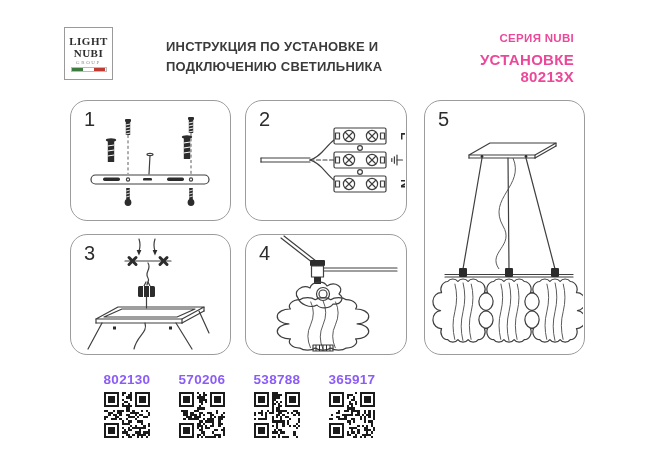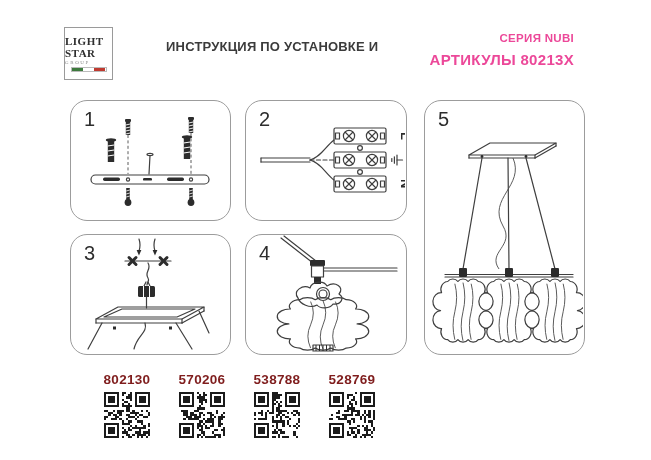--- a/index.html
+++ b/index.html
@@ -3,21 +3,21 @@
 <meta charset="utf-8">
 <style>
   html,body{margin:0;padding:0;background:#fff;}
   .page{
     position:relative;width:651px;height:460px;background:#ffffff;
     font-family:"Liberation Sans",sans-serif;color:#383838;overflow:hidden;
   }
   
   .logo-box{
     position:absolute;left:64px;top:27px;width:49px;height:53px;
-    border:1px solid #9a9a9a;box-sizing:border-box;
+    border:1px solid #9a9a9a;box-sizing:border-box;text-align:center;
     font-family:"Liberation Serif",serif;
   }
   .logo-line{font-weight:700;font-size:11px;line-height:11.5px;color:#2e2e2e;letter-spacing:.5px;}
   .logo-box .pad{height:8px;}
   .logo-group{font-size:5px;letter-spacing:1.6px;color:#8a8a8a;margin-top:1px;}
   .logo-flag{display:flex;width:34px;height:3px;margin:2px auto 0 auto;border:.5px solid #bbb;}
   .logo-flag span{flex:1;}
   .title{
     position:absolute;left:136px;top:37px;font-size:13px;font-weight:700;
     line-height:20px;color:#3b3b3b;letter-spacing:.2px;margin-left:30px;
@@ -35,53 +35,54 @@
   }
   .panel svg{position:absolute;left:0;top:0;}
   #panel-1{left:70px;top:100px;width:161px;height:121px;}
   #panel-2{left:245px;top:100px;width:162px;height:121px;}
   #panel-3{left:70px;top:234px;width:161px;height:121px;}
   #panel-4{left:245px;top:234px;width:162px;height:121px;}
   #panel-5{left:424px;top:100px;width:161px;height:255px;}
   
   .articles{position:absolute;left:94px;top:372px;display:flex;gap:9px;}
   .article-col{width:66px;text-align:center;}
-  .article-code{font-size:13.5px;font-weight:700;color:#7f1d1d;letter-spacing:.3px;}
+  .article-code{font-size:13.5px;font-weight:700;color:#8b5cf6;letter-spacing:.3px;}
   .qr{width:46px;height:46px;margin:5px auto 0 auto;}
   .qr svg{width:46px;height:46px;display:block;shape-rendering:crispEdges;}
   
   .art{stroke:#3f3f3f;stroke-width:1.2;fill:none;stroke-linecap:round;stroke-linejoin:round;}
   .dark{fill:#2c2c2c;stroke:none;}
   .thin{stroke:#4a4a4a;stroke-width:.9;fill:none;}
   .wlabel{font-family:"Liberation Sans",sans-serif;font-size:13px;font-weight:700;fill:#2d2d2d;}
 </style>
 </head>
 <body>
 
 <div class="page">
 
   <div class="logo-box">
     <div class="pad"></div>
     <div class="logo-line">LIGHT</div>
-    <div class="logo-line">STAR</div>
+    <div class="logo-line">NUBI</div>
     <div class="logo-group">GROUP</div>
     <div class="logo-flag">
       <span style="background:#3d7a3d"></span>
         <span style="background:#ffffff"></span>
         <span style="background:#bf3a30"></span>
     </div>
   </div>
 
   <div class="title">
     <div>ИНСТРУКЦИЯ ПО УСТАНОВКЕ И</div>
+    <div>ПОДКЛЮЧЕНИЮ СВЕТИЛЬНИКА</div>
   </div>
 
   <div class="series-block">
     <div class="series-name">СЕРИЯ NUBI</div>
-    <div class="series-articles">АРТИКУЛЫ 80213X</div>
+    <div class="series-articles">УСТАНОВКЕ 80213X</div>
   </div>
 
   <div class="panel" id="panel-1">
     <div class="panel-number">1</div>
     <svg width="158" height="118" viewBox="0 0 158 118">
 
       <rect class="art" x="20" y="74" width="118" height="9" rx="4.5"></rect>
       <rect class="dark" x="32" y="76.5" width="17" height="3.5" rx="1.7"></rect>
       <rect class="dark" x="96" y="76.5" width="17" height="3.5" rx="1.7"></rect>
       <rect class="dark" x="72" y="77" width="9" height="2.6" rx="1.2"></rect>
@@ -1005,21 +1006,21 @@
             <rect x="9" y="20" width="1" height="1"></rect>
             <rect x="11" y="20" width="1" height="1"></rect>
             <rect x="13" y="20" width="1" height="1"></rect>
             <rect x="14" y="20" width="1" height="1"></rect>
             <rect x="15" y="20" width="1" height="1"></rect>
             <rect x="19" y="20" width="1" height="1"></rect>
           </svg>
         </div>
     </div>
     <div class="article-col">
-      <div class="article-code">528769</div>
+      <div class="article-code">365917</div>
       <div class="qr">
           <svg viewBox="0 0 21 21" fill="#1b1b1b">
             <rect x="0" y="0" width="1" height="1"></rect>
             <rect x="1" y="0" width="1" height="1"></rect>
             <rect x="2" y="0" width="1" height="1"></rect>
             <rect x="3" y="0" width="1" height="1"></rect>
             <rect x="4" y="0" width="1" height="1"></rect>
             <rect x="5" y="0" width="1" height="1"></rect>
             <rect x="6" y="0" width="1" height="1"></rect>
             <rect x="12" y="0" width="1" height="1"></rect>

